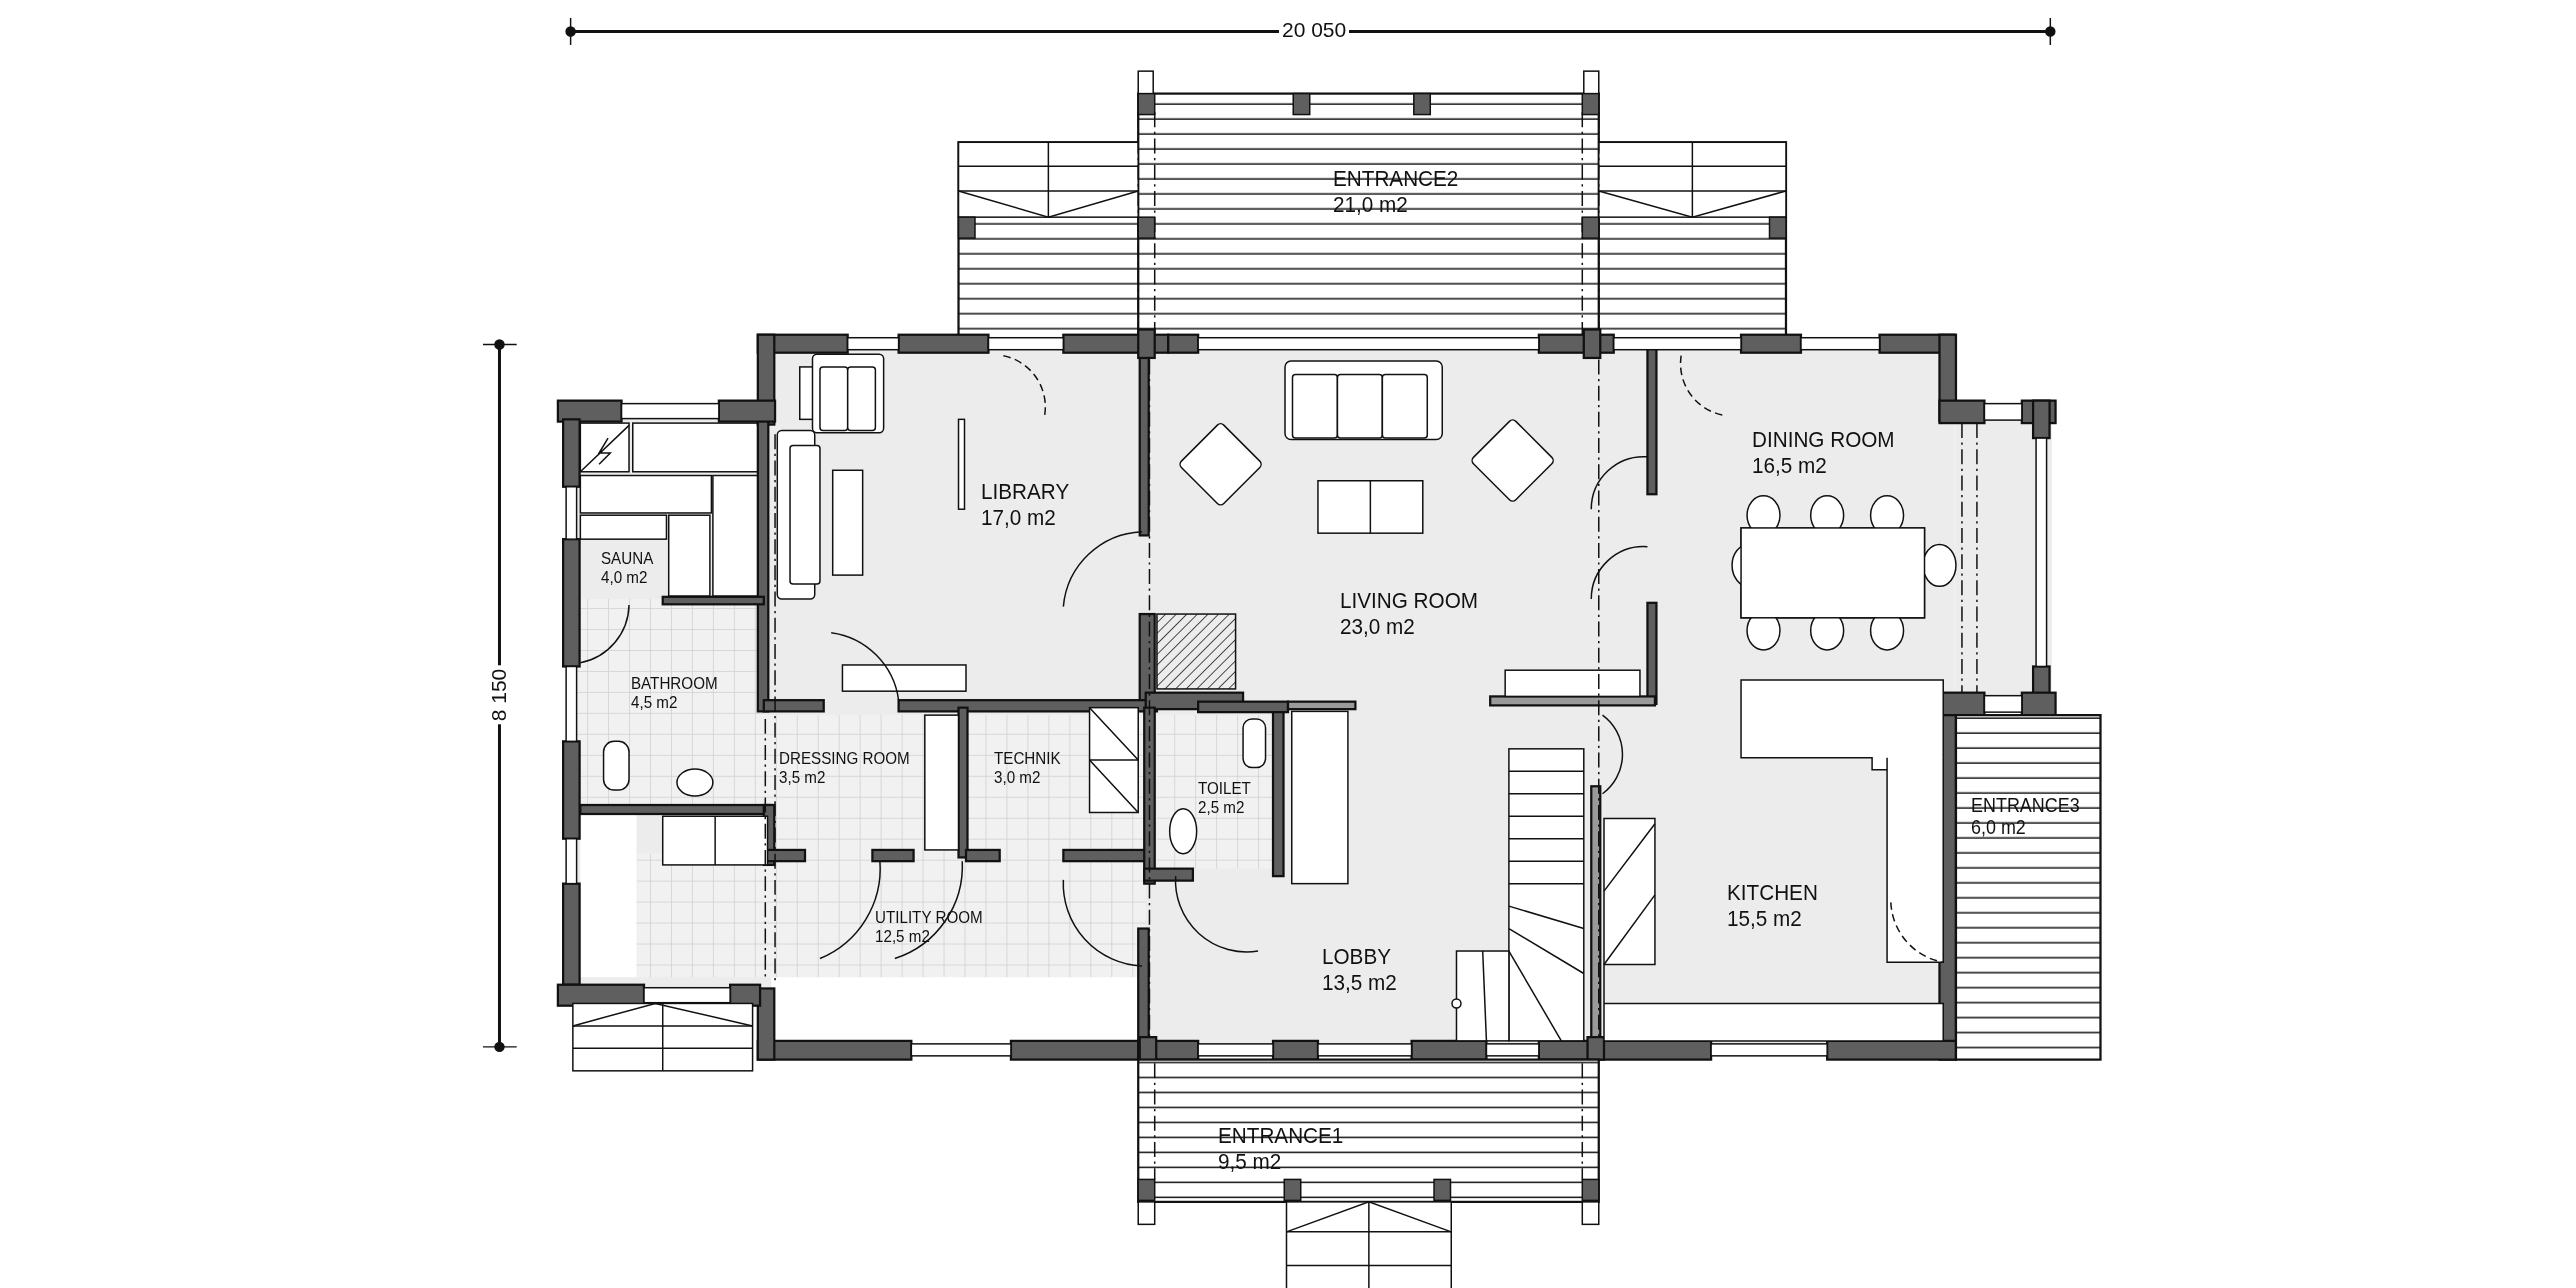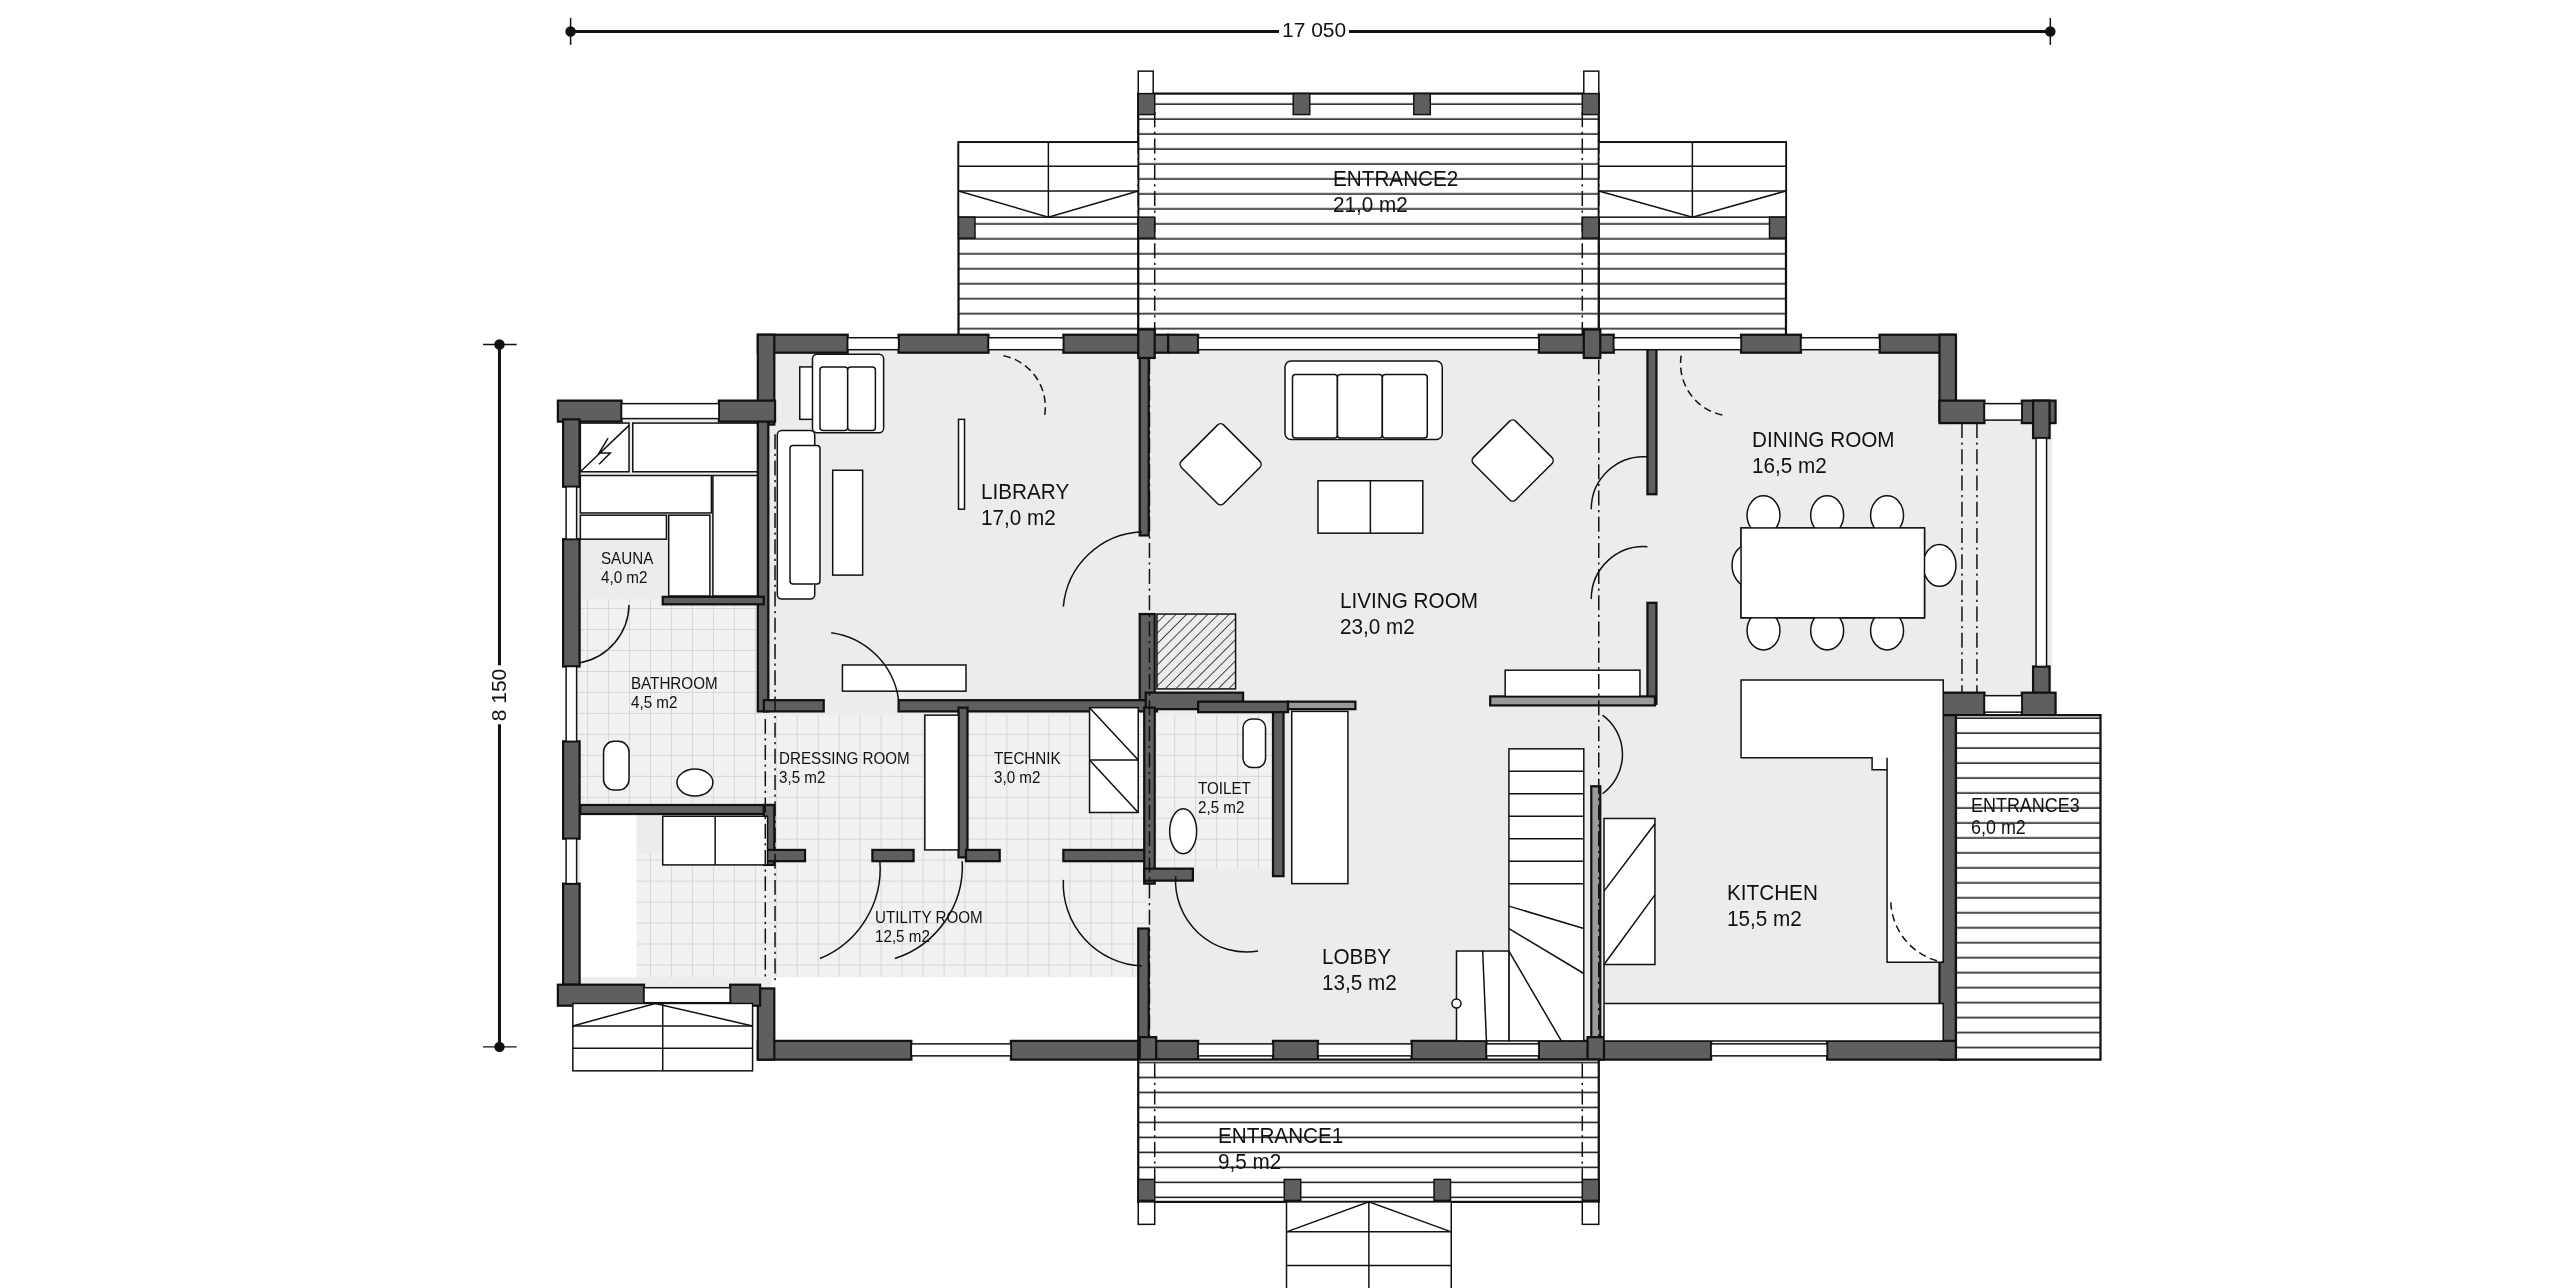--- a/index.html
+++ b/index.html
@@ -345,21 +345,21 @@
 
   <g fill="#fff" stroke="#111" stroke-width="2">
     <rect x="765" y="1340" width="240" height="90"></rect>
     <line x1="885" y1="1340" x2="885" y2="1430"></line>
     <line x1="765" y1="1370" x2="1005" y2="1370"></line>
     <line x1="765" y1="1400" x2="1005" y2="1400"></line>
     <path d="M765 1370 L875 1340 L1005 1370" fill="none"></path>
   </g>
 </svg>
 
-<div class="dimtxt" style="left:1279px;top:18px;">17 050</div>
+<div class="dimtxt" style="left:1279px;top:18px;">20 050</div>
 <div class="dimtxt dimv" style="left:470px;top:683px;">8 150</div>
 
 <div class="lbl big" style="left:1333px;top:166px;">
   <span class="name">ENTRANCE2</span>
   <span class="area">21,0 m2</span>
 </div>
 <div class="lbl big" style="left:981px;top:479px;">
   <span class="name">LIBRARY</span>
   <span class="area">17,0 m2</span>
 </div>

